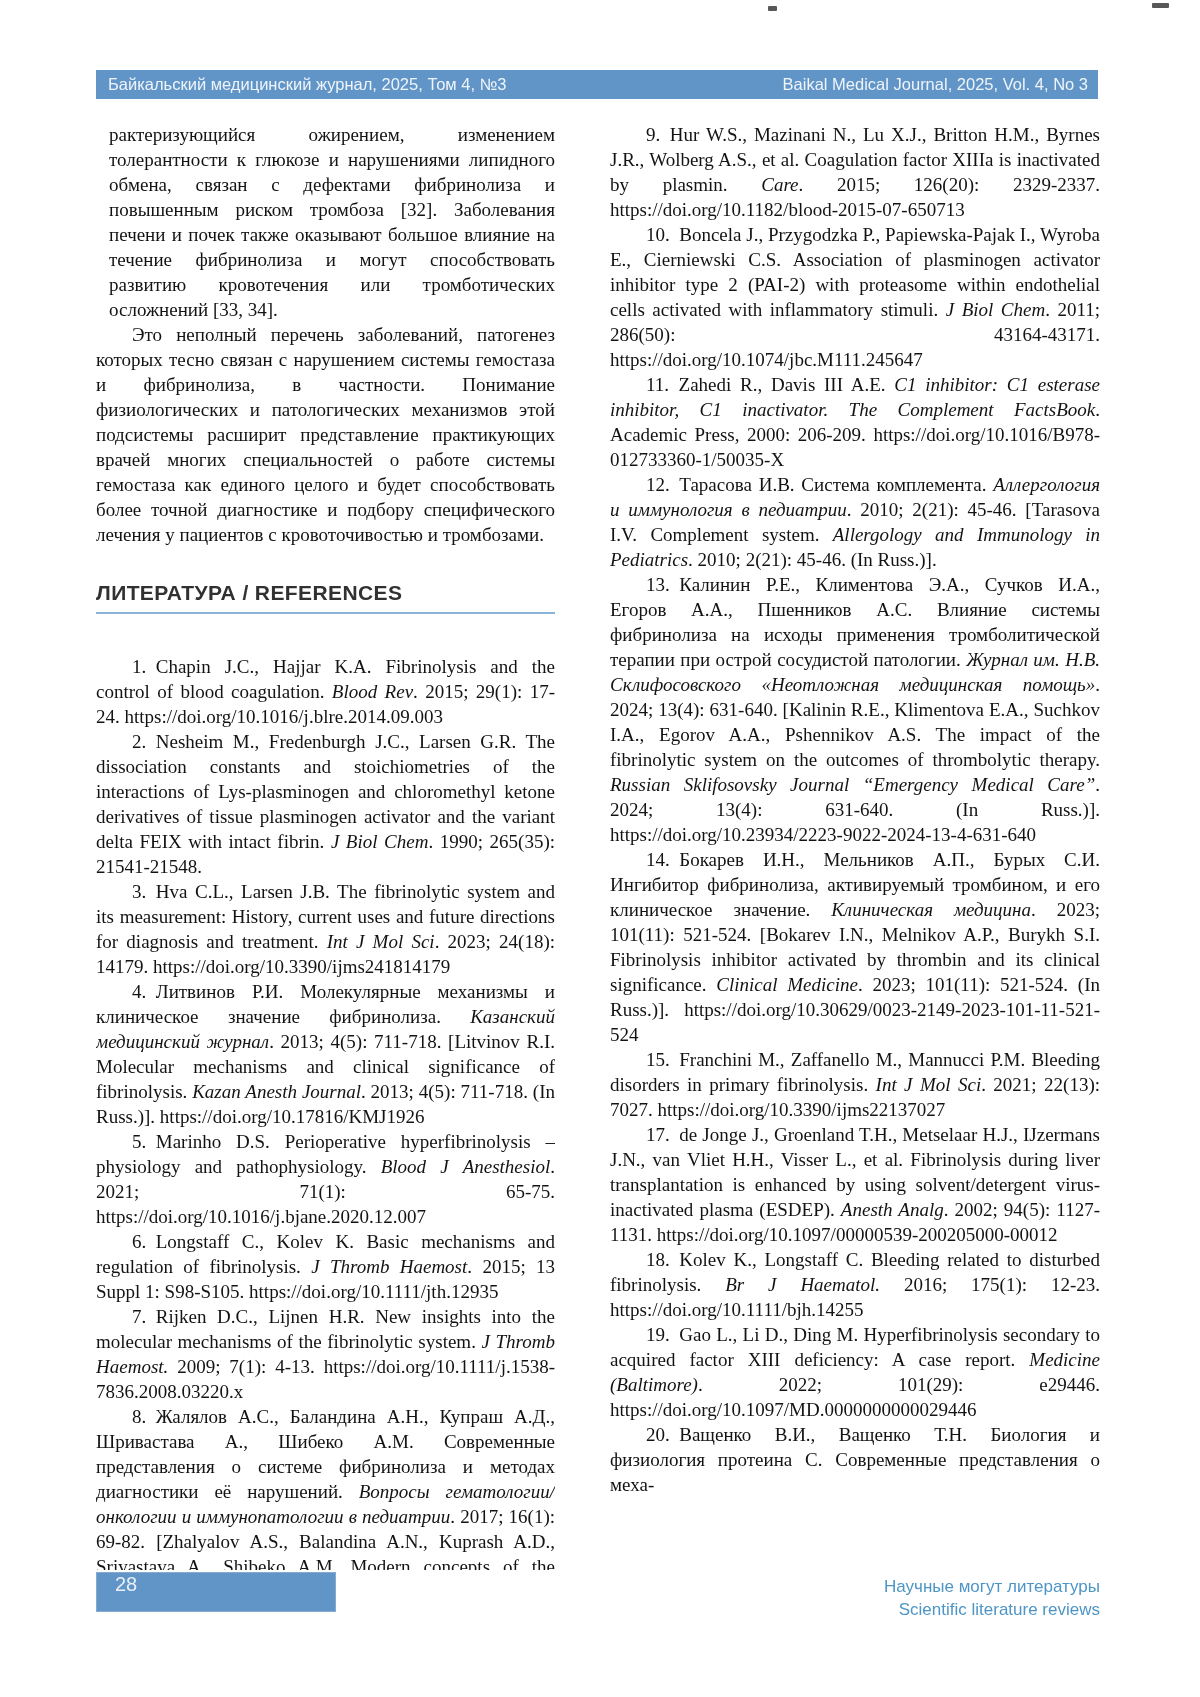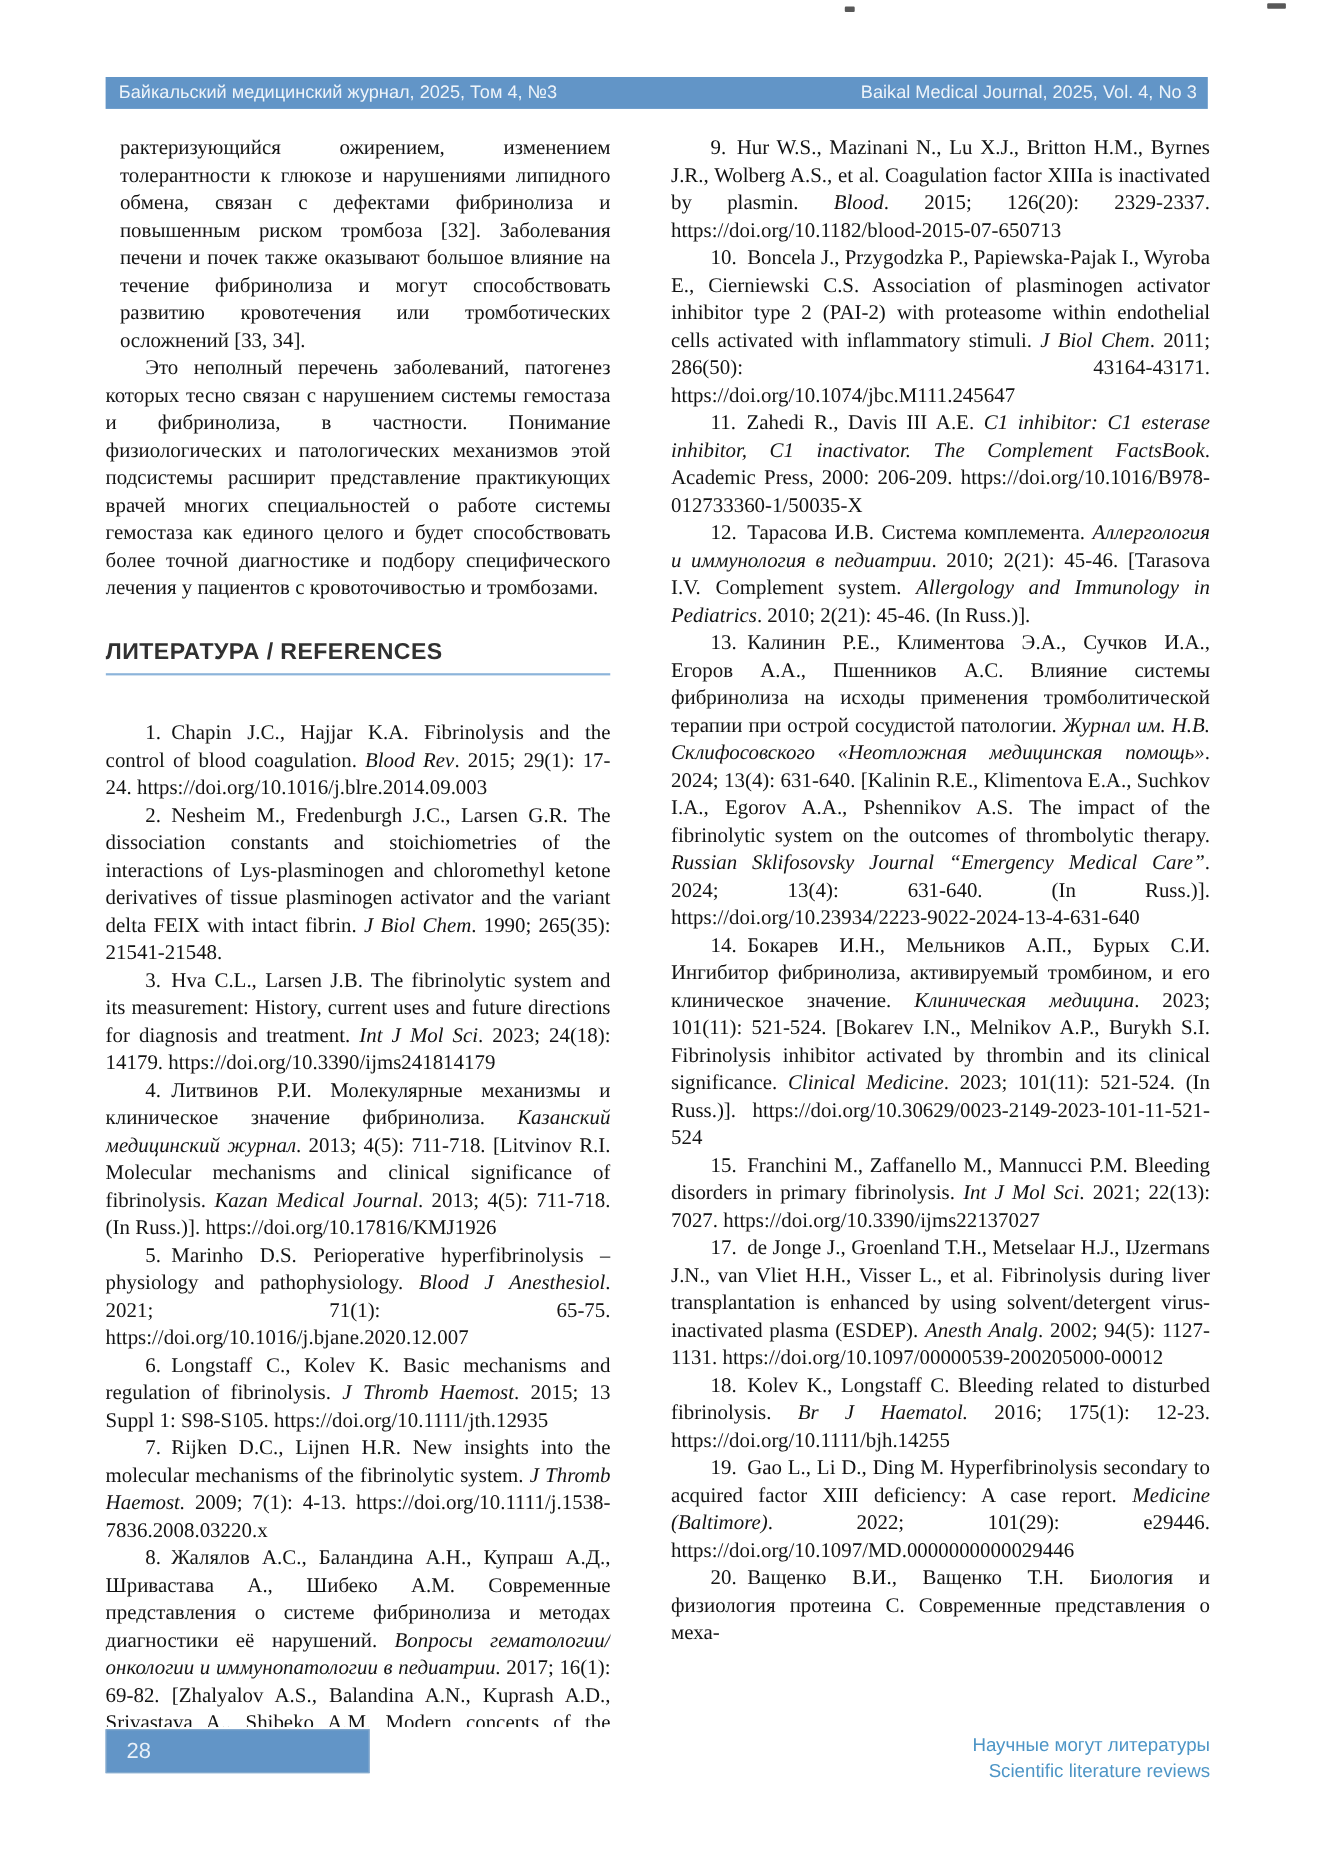--- a/index.html
+++ b/index.html
@@ -38,21 +38,21 @@
     font-family:"Liberation Sans", sans-serif; font-weight:bold;
     font-size:21px; letter-spacing:.4px; color:#313131;
     margin-top:34px; padding-bottom:7px; margin-bottom:40px;
     border-bottom:2px solid #8cb4da;
   }
 
   .footer { position:absolute; left:96px; top:1572px; width:1004px; display:flex; justify-content:space-between; align-items:flex-start; }
   .page-num-box {
     width:240px; height:40px; background:#6295c7; border:1px solid #87abce;
     color:#e9f0f8; font-family:"Liberation Sans", sans-serif; font-size:20px;
-    display:flex; align-items:center; padding-left:18px;
+    display:flex; padding-left:18px;
   }
   .footer-right {
     font-family:"Liberation Sans", sans-serif; font-size:17px; line-height:23px;
     color:#4d95c6; text-align:right; padding-top:3px;
   }
 </style>
 </head>
 <body>
 
 <div class="page">
@@ -68,31 +68,31 @@
   <main class="content">
 
     <section class="col col-left">
       <p class="body-par no-indent">рактеризующийся ожирением, изменением толерантности к глюкозе и нарушениями липидного обмена, связан с дефектами фибринолиза и повышенным риском тромбоза [32]. Заболевания печени и почек также оказывают большое влияние на течение фибринолиза и могут способствовать развитию кровотечения или тромботических осложнений [33, 34].</p>
       <p class="body-par">Это неполный перечень заболеваний, патогенез которых тесно связан с нарушением системы гемостаза и фибринолиза, в частности. Понимание физиологических и патологических механизмов этой подсистемы расширит представление практикующих врачей многих специальностей о работе системы гемостаза как единого целого и будет способствовать более точной диагностике и подбору специфического лечения у пациентов с кровоточивостью и тромбозами.</p>
       <h2 class="section-heading">ЛИТЕРАТУРА / REFERENCES</h2>
       <div>
           <p class="ref">1. Chapin J.C., Hajjar K.A. Fibrinolysis and the control of blood coagulation. <em>Blood Rev</em>. 2015; 29(1): 17-24. https://doi.org/10.1016/j.blre.2014.09.003</p>
           <p class="ref">2. Nesheim M., Fredenburgh J.C., Larsen G.R. The dissociation constants and stoichiometries of the interactions of Lys-plasminogen and chloromethyl ketone derivatives of tissue plasminogen activator and the variant delta FEIX with intact fibrin. <em>J Biol Chem</em>. 1990; 265(35): 21541-21548.</p>
           <p class="ref">3. Hva C.L., Larsen J.B. The fibrinolytic system and its measurement: History, current uses and future directions for diagnosis and treatment. <em>Int J Mol Sci</em>. 2023; 24(18): 14179. https://doi.org/10.3390/ijms241814179</p>
-          <p class="ref">4. Литвинов Р.И. Молекулярные механизмы и клиническое значение фибринолиза. <em>Казанский медицинский журнал</em>. 2013; 4(5): 711-718. [Litvinov R.I. Molecular mechanisms and clinical significance of fibrinolysis. <em>Kazan Medical Journal</em>. 2013; 4(5): 711-718. (In Russ.)]. https://doi.org/10.17816/KMJ1926</p>
+          <p class="ref">4. Литвинов Р.И. Молекулярные механизмы и клиническое значение фибринолиза. <em>Казанский медицинский журнал</em>. 2013; 4(5): 711-718. [Litvinov R.I. Molecular mechanisms and clinical significance of fibrinolysis. <em>Kazan Anesth Journal</em>. 2013; 4(5): 711-718. (In Russ.)]. https://doi.org/10.17816/KMJ1926</p>
           <p class="ref">5. Marinho D.S. Perioperative hyperfibrinolysis – physiology and pathophysiology. <em>Blood J Anesthesiol</em>. 2021; 71(1): 65-75. https://doi.org/10.1016/j.bjane.2020.12.007</p>
           <p class="ref">6. Longstaff C., Kolev K. Basic mechanisms and regulation of fibrinolysis. <em>J Thromb Haemost</em>. 2015; 13 Suppl 1: S98-S105. https://doi.org/10.1111/jth.12935</p>
           <p class="ref">7. Rijken D.C., Lijnen H.R. New insights into the molecular mechanisms of the fibrinolytic system. <em>J Thromb Haemost.</em> 2009; 7(1): 4-13. https://doi.org/10.1111/j.1538-7836.2008.03220.x</p>
           <p class="ref">8. Жалялов А.С., Баландина А.Н., Купраш А.Д., Шривастава А., Шибеко А.М. Современные представления о системе фибринолиза и методах диагностики её нарушений. <em>Вопросы гематологии/онкологии и иммунопатологии в педиатрии</em>. 2017; 16(1): 69-82. [Zhalyalov A.S., Balandina A.N., Kuprash A.D., Srivastava A., Shibeko A.M. Modern concepts of the fibrinolysis system and methods for diagnosing its disorders. <em>Pediatric Hematology/Oncology and Immunopathology</em>. 2017; 16(1): 69-82. (In Russ.)]. https://doi.org/10.24287/1726-1708-2017-16-1-69-82</p>
         </div>
     </section>
 
     <section class="col col-right">
       <div>
-          <p class="ref">9. Hur W.S., Mazinani N., Lu X.J., Britton H.M., Byrnes J.R., Wolberg A.S., et al. Coagulation factor XIIIa is inactivated by plasmin. <em>Blood</em>. 2015; 126(20): 2329-2337. https://doi.org/10.1182/blood-2015-07-650713</p>
+          <p class="ref">9. Hur W.S., Mazinani N., Lu X.J., Britton H.M., Byrnes J.R., Wolberg A.S., et al. Coagulation factor XIIIa is inactivated by plasmin. <em>Care</em>. 2015; 126(20): 2329-2337. https://doi.org/10.1182/blood-2015-07-650713</p>
           <p class="ref">10. Boncela J., Przygodzka P., Papiewska-Pajak I., Wyroba E., Cierniewski C.S. Association of plasminogen activator inhibitor type 2 (PAI-2) with proteasome within endothelial cells activated with inflammatory stimuli. <em>J Biol Chem</em>. 2011; 286(50): 43164-43171. https://doi.org/10.1074/jbc.M111.245647</p>
           <p class="ref">11. Zahedi R., Davis III A.E. <em>C1 inhibitor: C1 esterase inhibitor, C1 inactivator. The Complement FactsBook</em>. Academic Press, 2000: 206-209. https://doi.org/10.1016/B978-012733360-1/50035-X</p>
           <p class="ref">12. Тарасова И.В. Система комплемента. <em>Аллергология и иммунология в педиатрии</em>. 2010; 2(21): 45-46. [Tarasova I.V. Complement system. <em>Allergology and Immunology in Pediatrics</em>. 2010; 2(21): 45-46. (In Russ.)].</p>
           <p class="ref">13. Калинин Р.Е., Климентова Э.А., Сучков И.А., Егоров А.А., Пшенников А.С. Влияние системы фибринолиза на исходы применения тромболитической терапии при острой сосудистой патологии. <em>Журнал им. Н.В. Склифосовского «Неотложная медицинская помощь»</em>. 2024; 13(4): 631-640. [Kalinin R.E., Klimentova E.A., Suchkov I.A., Egorov A.A., Pshennikov A.S. The impact of the fibrinolytic system on the outcomes of thrombolytic therapy. <em>Russian Sklifosovsky Journal “Emergency Medical Care”</em>. 2024; 13(4): 631-640. (In Russ.)]. https://doi.org/10.23934/2223-9022-2024-13-4-631-640</p>
           <p class="ref">14. Бокарев И.Н., Мельников А.П., Бурых С.И. Ингибитор фибринолиза, активируемый тромбином, и его клиническое значение. <em>Клиническая медицина</em>. 2023; 101(11): 521-524. [Bokarev I.N., Melnikov A.P., Burykh S.I. Fibrinolysis inhibitor activated by thrombin and its clinical significance. <em>Clinical Medicine</em>. 2023; 101(11): 521-524. (In Russ.)]. https://doi.org/10.30629/0023-2149-2023-101-11-521-524</p>
           <p class="ref">15. Franchini M., Zaffanello M., Mannucci P.M. Bleeding disorders in primary fibrinolysis. <em>Int J Mol Sci</em>. 2021; 22(13): 7027. https://doi.org/10.3390/ijms22137027</p>
           <p class="ref">17. de Jonge J., Groenland T.H., Metselaar H.J., IJzermans J.N., van Vliet H.H., Visser L., et al. Fibrinolysis during liver transplantation is enhanced by using solvent/detergent virus-inactivated plasma (ESDEP). <em>Anesth Analg</em>. 2002; 94(5): 1127-1131. https://doi.org/10.1097/00000539-200205000-00012</p>
           <p class="ref">18. Kolev K., Longstaff C. Bleeding related to disturbed fibrinolysis. <em>Br J Haematol.</em> 2016; 175(1): 12-23. https://doi.org/10.1111/bjh.14255</p>
           <p class="ref">19. Gao L., Li D., Ding M. Hyperfibrinolysis secondary to acquired factor XIII deficiency: A case report. <em>Medicine (Baltimore)</em>. 2022; 101(29): e29446. https://doi.org/10.1097/MD.0000000000029446</p>
           <p class="ref">20. Ващенко В.И., Ващенко Т.Н. Биология и физиология протеина С. Современные представления о меха-</p>

